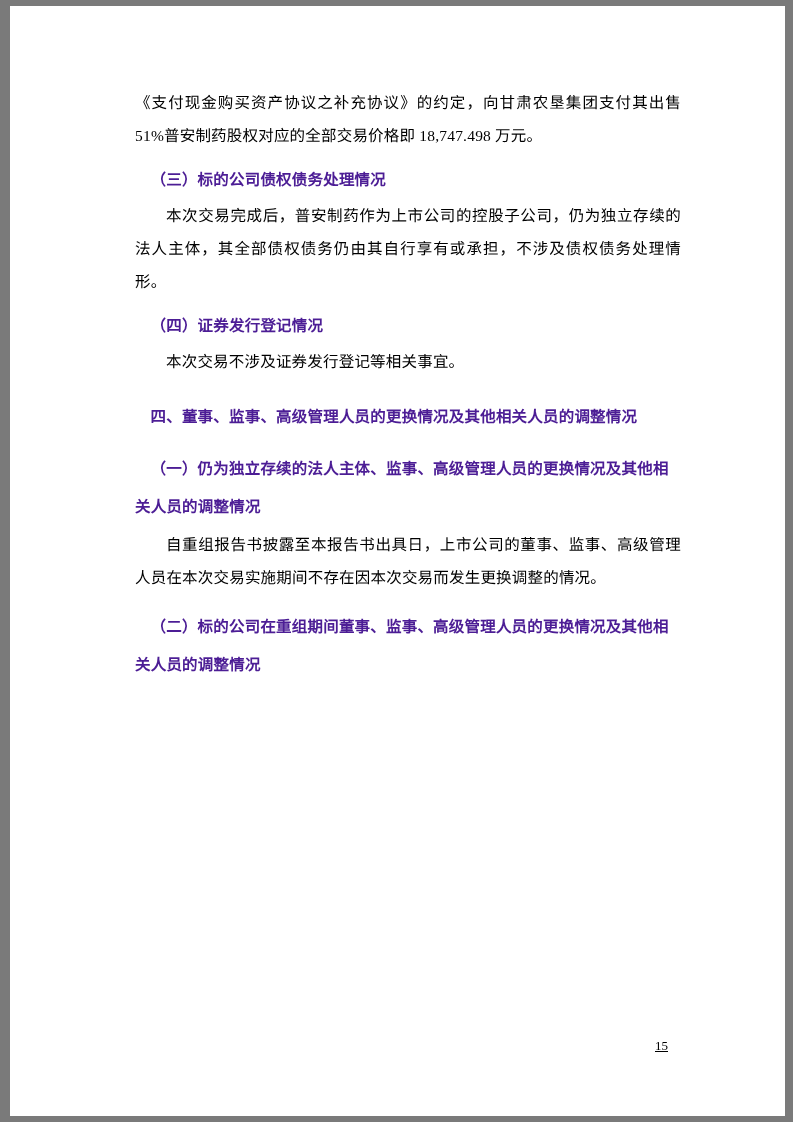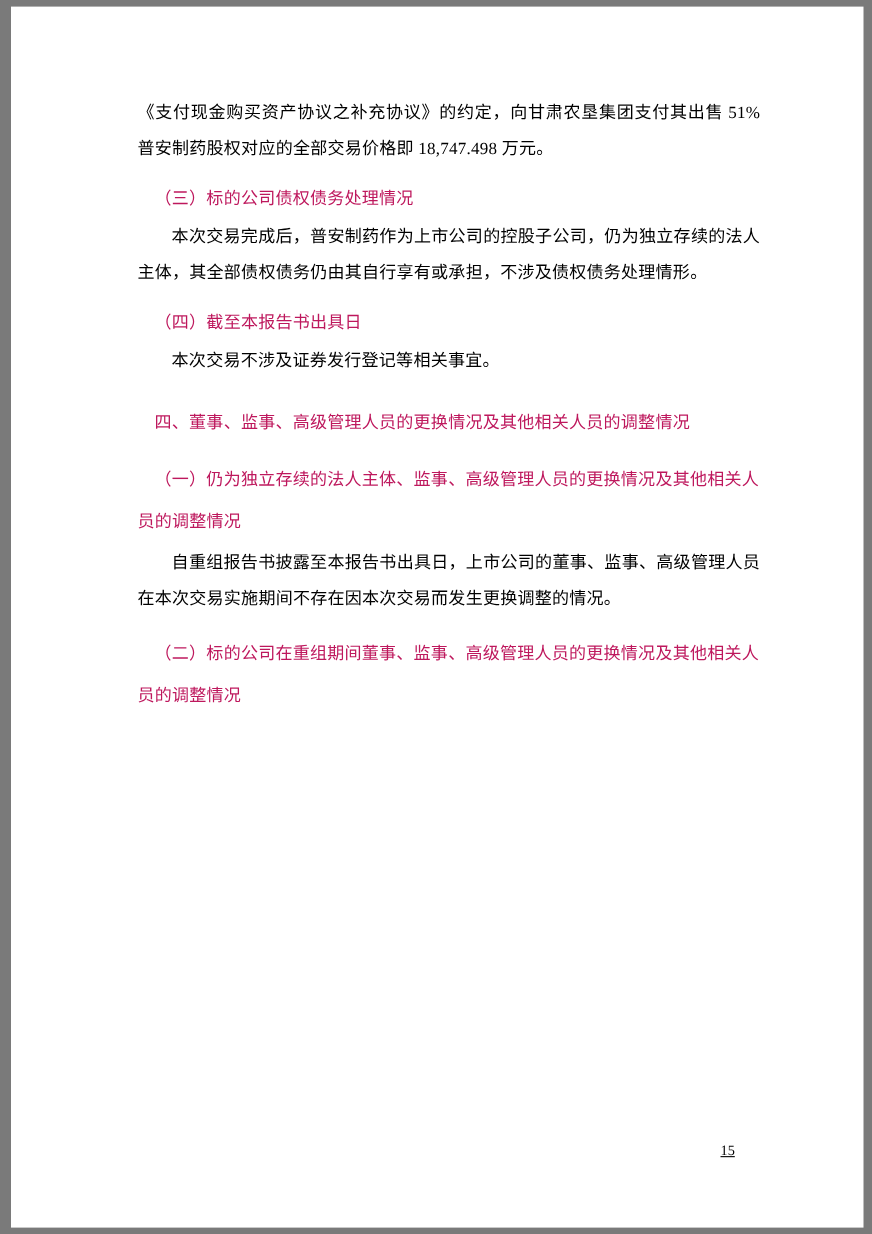--- a/index.html
+++ b/index.html
@@ -31,39 +31,39 @@
     box-sizing: border-box;
   }
   .content {
     position: absolute;
     top: 78px;
     left: 113px;
     width: 570px;
     height: 960px;
   }
   p {
-    margin: 2px;
+    margin: 12px;
   }
   .body-text {
     font-family: "Liberation Serif", "DejaVu Serif", serif;
     font-size: 15.5px;
     line-height: 33px;
     color: #000000;
     text-align: justify;
     letter-spacing: 0.2px;
   }
   .indent {
     text-indent: 2em;
   }
   .heading {
     font-family: "DejaVu Sans", "Liberation Sans", sans-serif;
-    font-weight: normal;
+    font-weight: bold;
     font-size: 15.5px;
     line-height: 33px;
-    color: #be185d;
+    color: #4c1d95;
     letter-spacing: 0.2px;
   }
   .h2 {
     margin-top: 12px;
     margin-bottom: 2px;
     text-indent: 1em;
   }
   .h1 {
     margin-top: 18px;
     margin-bottom: 2px;
@@ -102,21 +102,21 @@
 
 <div class="page">
   <div class="content">
 
     <p class="body-text para">《支付现金购买资产协议之补充协议》的约定，向甘肃农垦集团支付其出售 51%普安制药股权对应的全部交易价格即 18,747.498 万元。</p>
 
     <p class="heading h2">（三）标的公司债权债务处理情况</p>
 
     <p class="body-text para indent">本次交易完成后，普安制药作为上市公司的控股子公司，仍为独立存续的法人主体，其全部债权债务仍由其自行享有或承担，不涉及债权债务处理情形。</p>
 
-    <p class="heading h2">（四）截至本报告书出具日</p>
+    <p class="heading h2">（四）证券发行登记情况</p>
 
     <p class="body-text para indent">本次交易不涉及证券发行登记等相关事宜。</p>
 
 
 
     <p class="heading h1-wrap">四、董事、监事、高级管理人员的更换情况及其他相关人员的调整情况</p>
 
     <p class="heading h2-wrap">（一）仍为独立存续的法人主体、监事、高级管理人员的更换情况及其他相关人员的调整情况</p>
 
     <p class="body-text para indent">自重组报告书披露至本报告书出具日，上市公司的董事、监事、高级管理人员在本次交易实施期间不存在因本次交易而发生更换调整的情况。</p>

